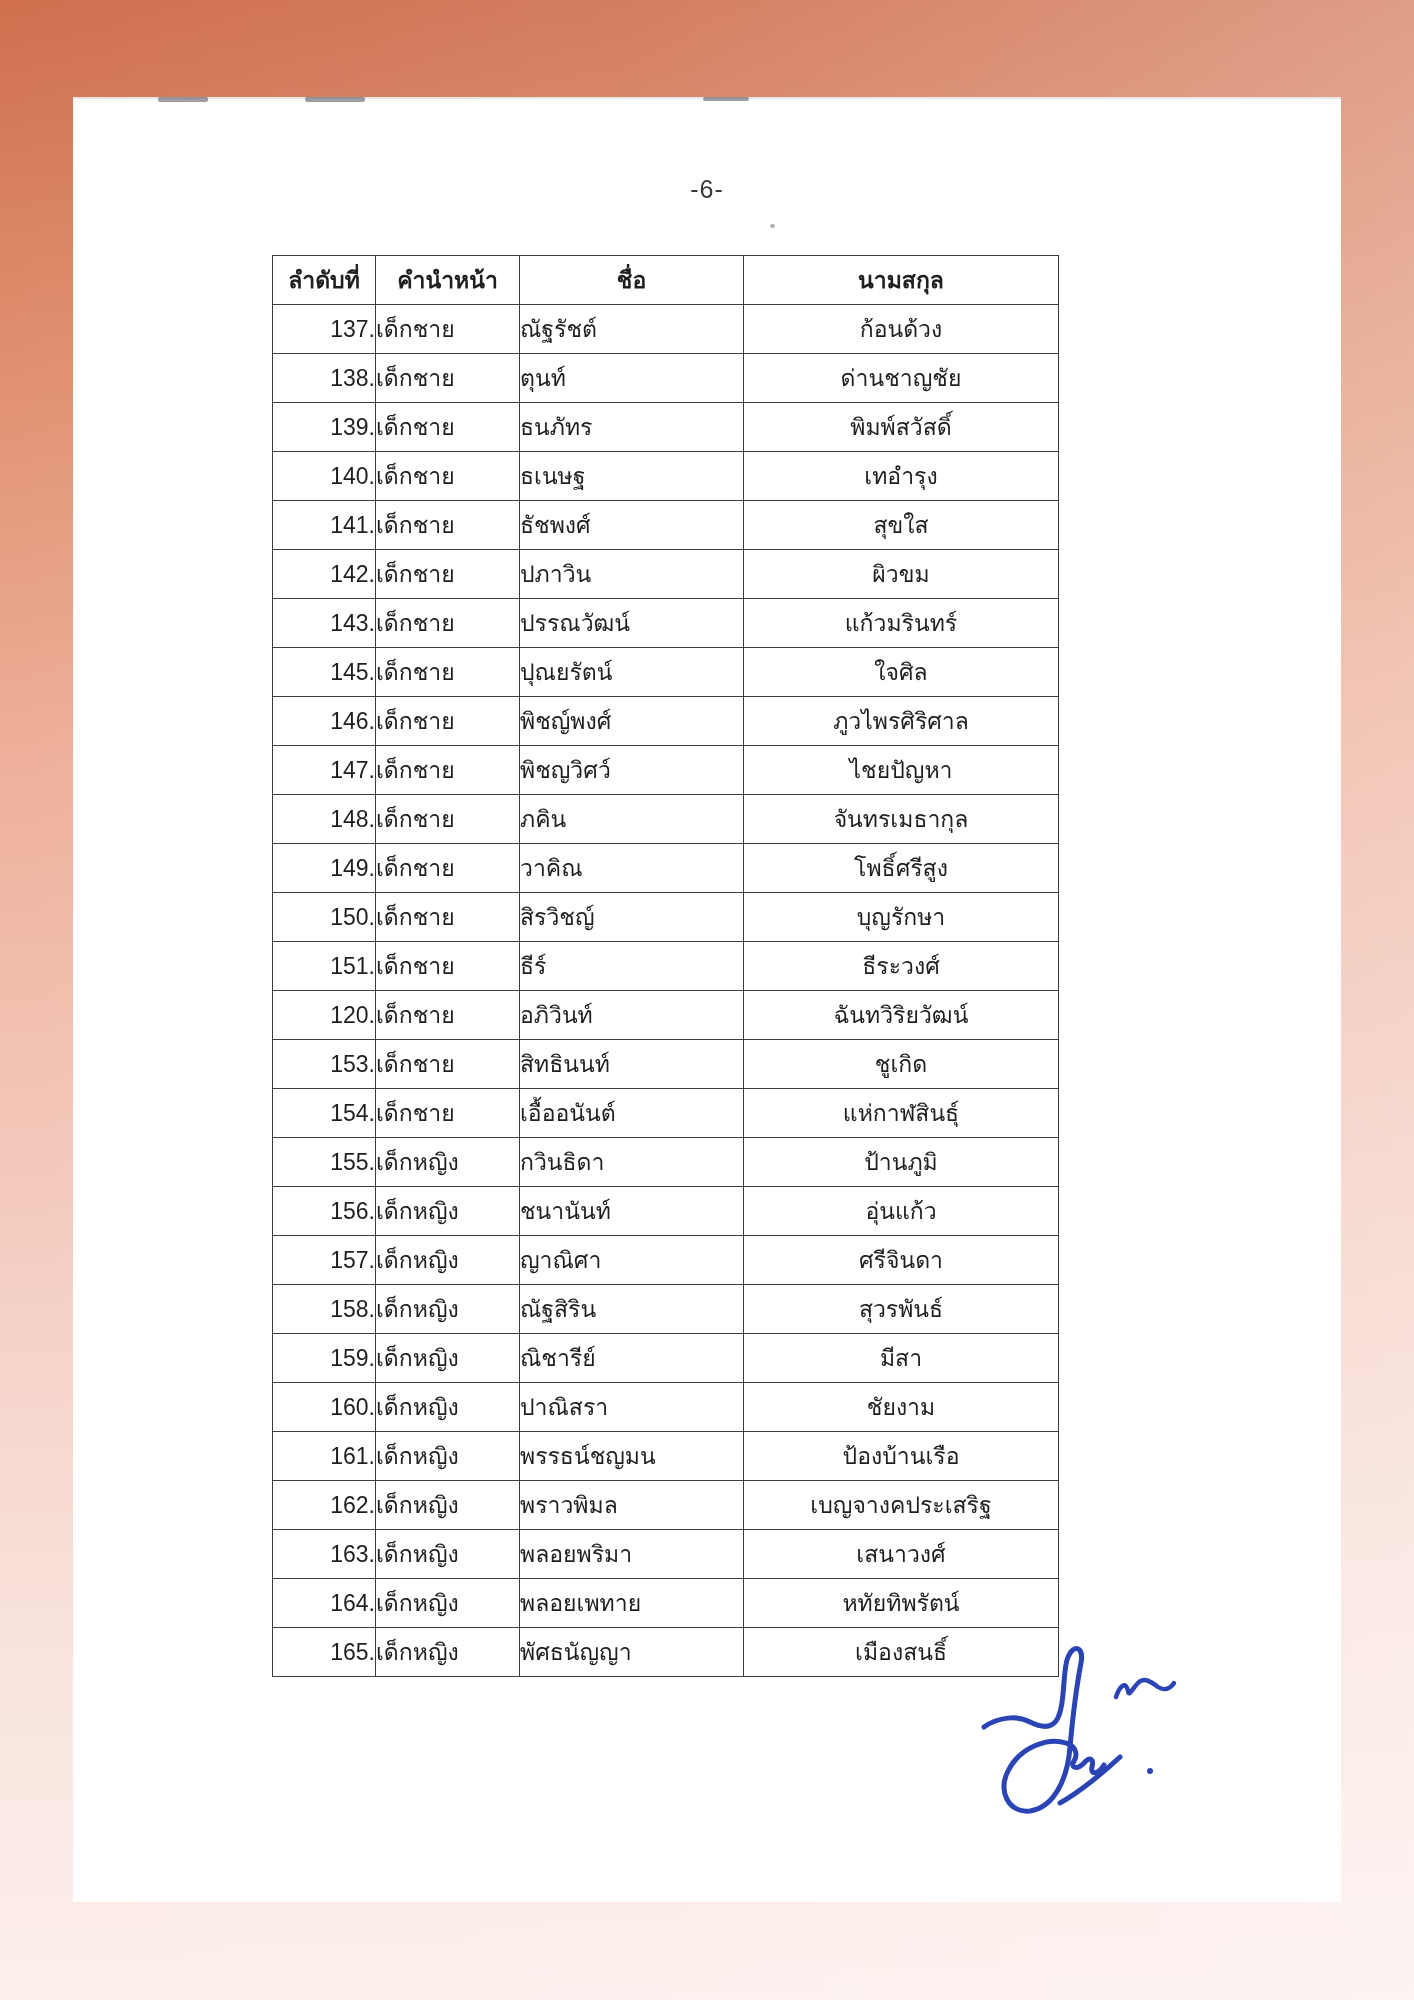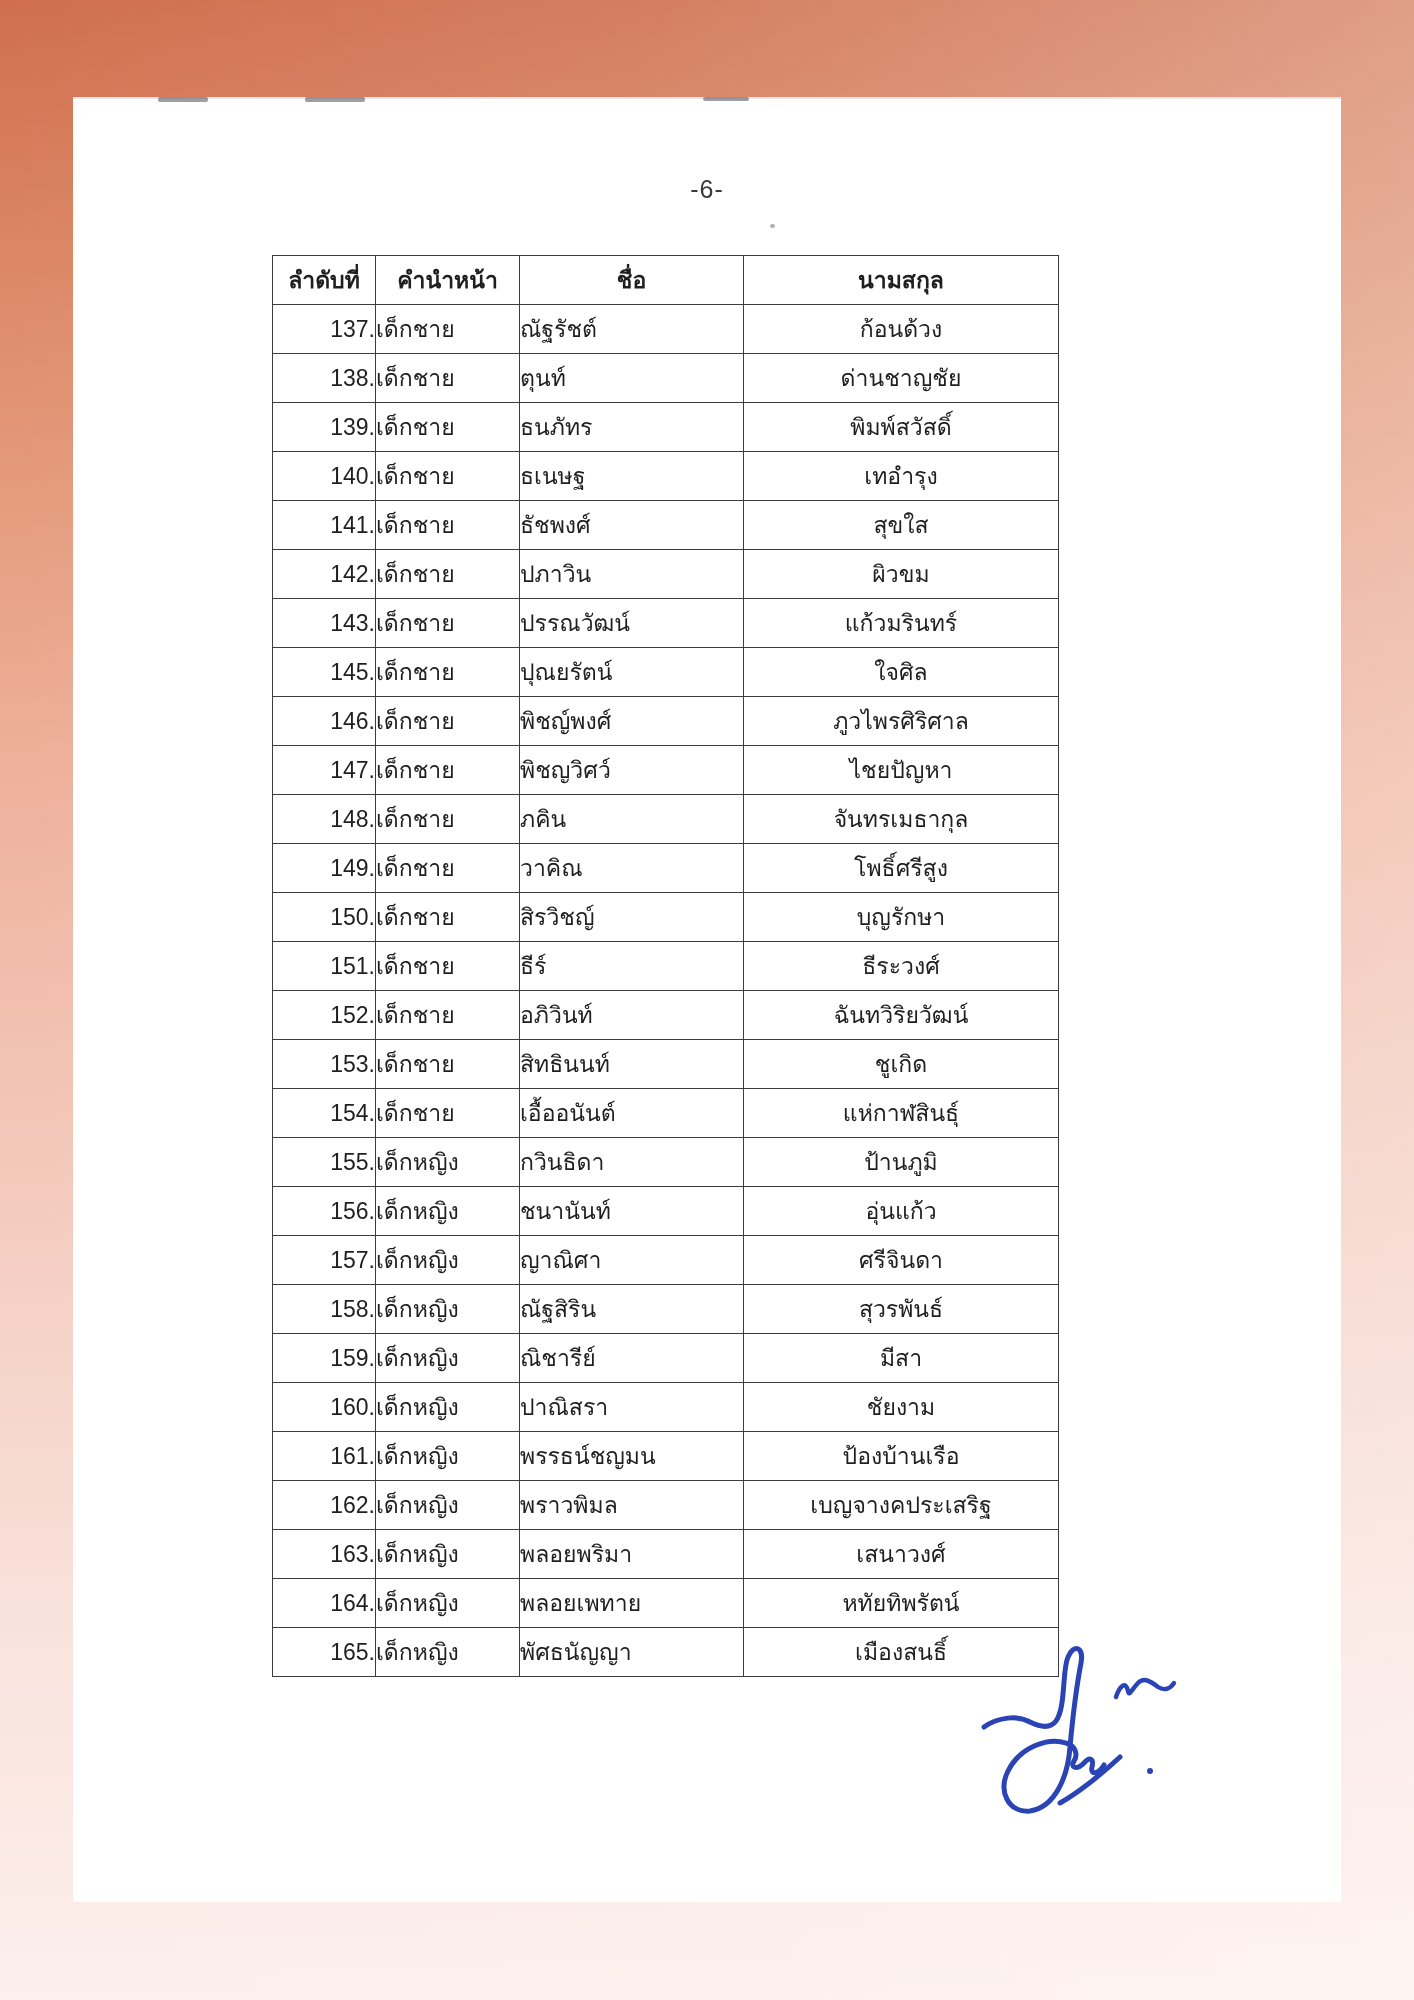--- a/index.html
+++ b/index.html
@@ -248,21 +248,21 @@
   </tr>
 
   <tr>
     <td class="c-no">151.</td>
     <td class="c-prefix">เด็กชาย</td>
     <td class="c-first">ธีร์</td>
     <td class="c-last">ธีระวงศ์</td>
   </tr>
 
   <tr>
-    <td class="c-no">152.</td>
+    <td class="c-no">120.</td>
     <td class="c-prefix">เด็กชาย</td>
     <td class="c-first">อภิวินท์</td>
     <td class="c-last">ฉันทวิริยวัฒน์</td>
   </tr>
 
   <tr>
     <td class="c-no">153.</td>
     <td class="c-prefix">เด็กชาย</td>
     <td class="c-first">สิทธินนท์</td>
     <td class="c-last">ชูเกิด</td>

